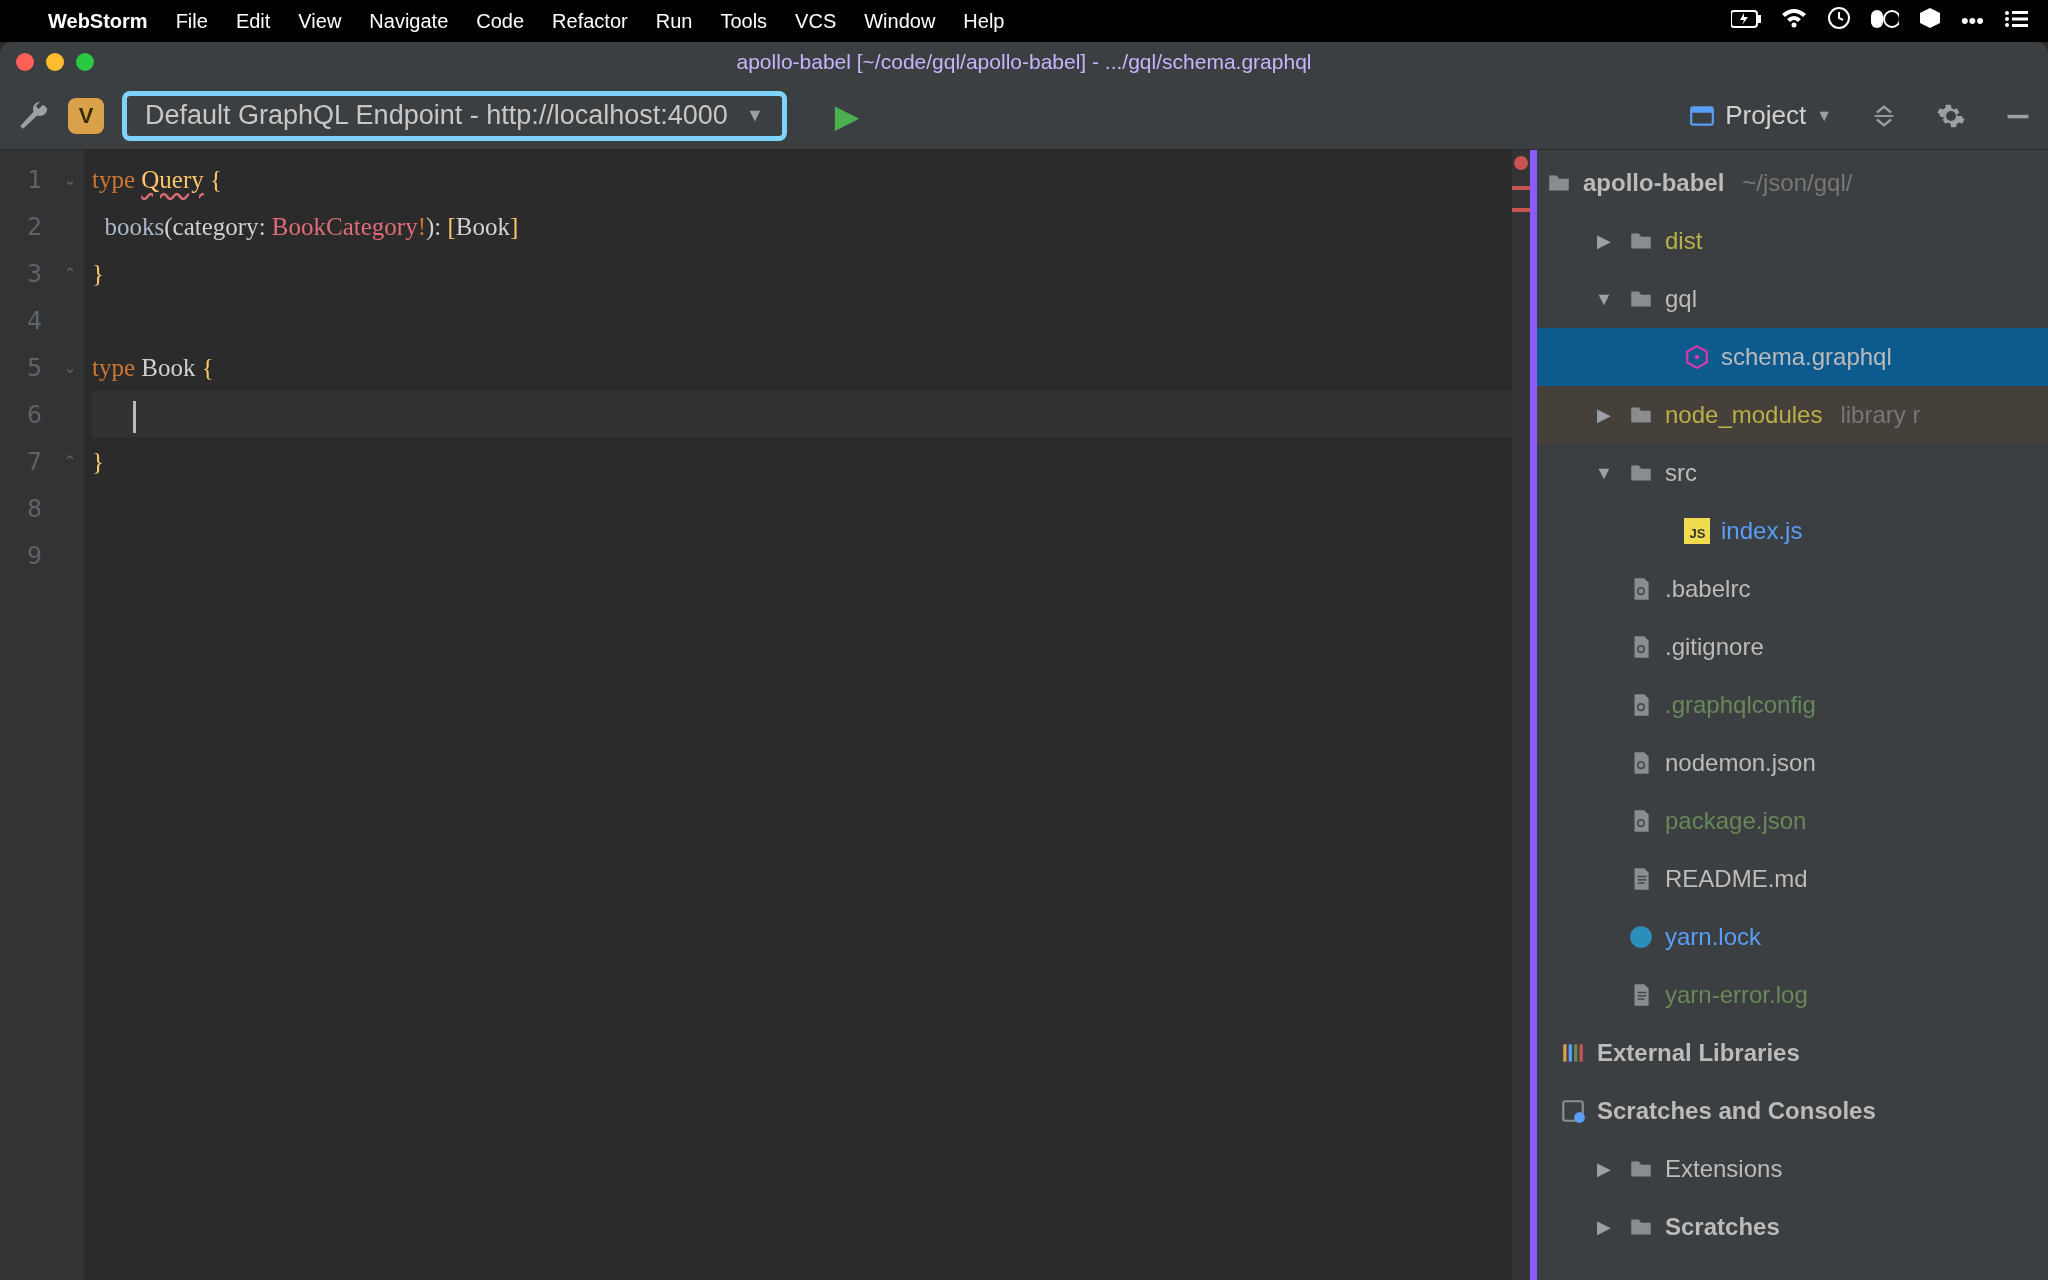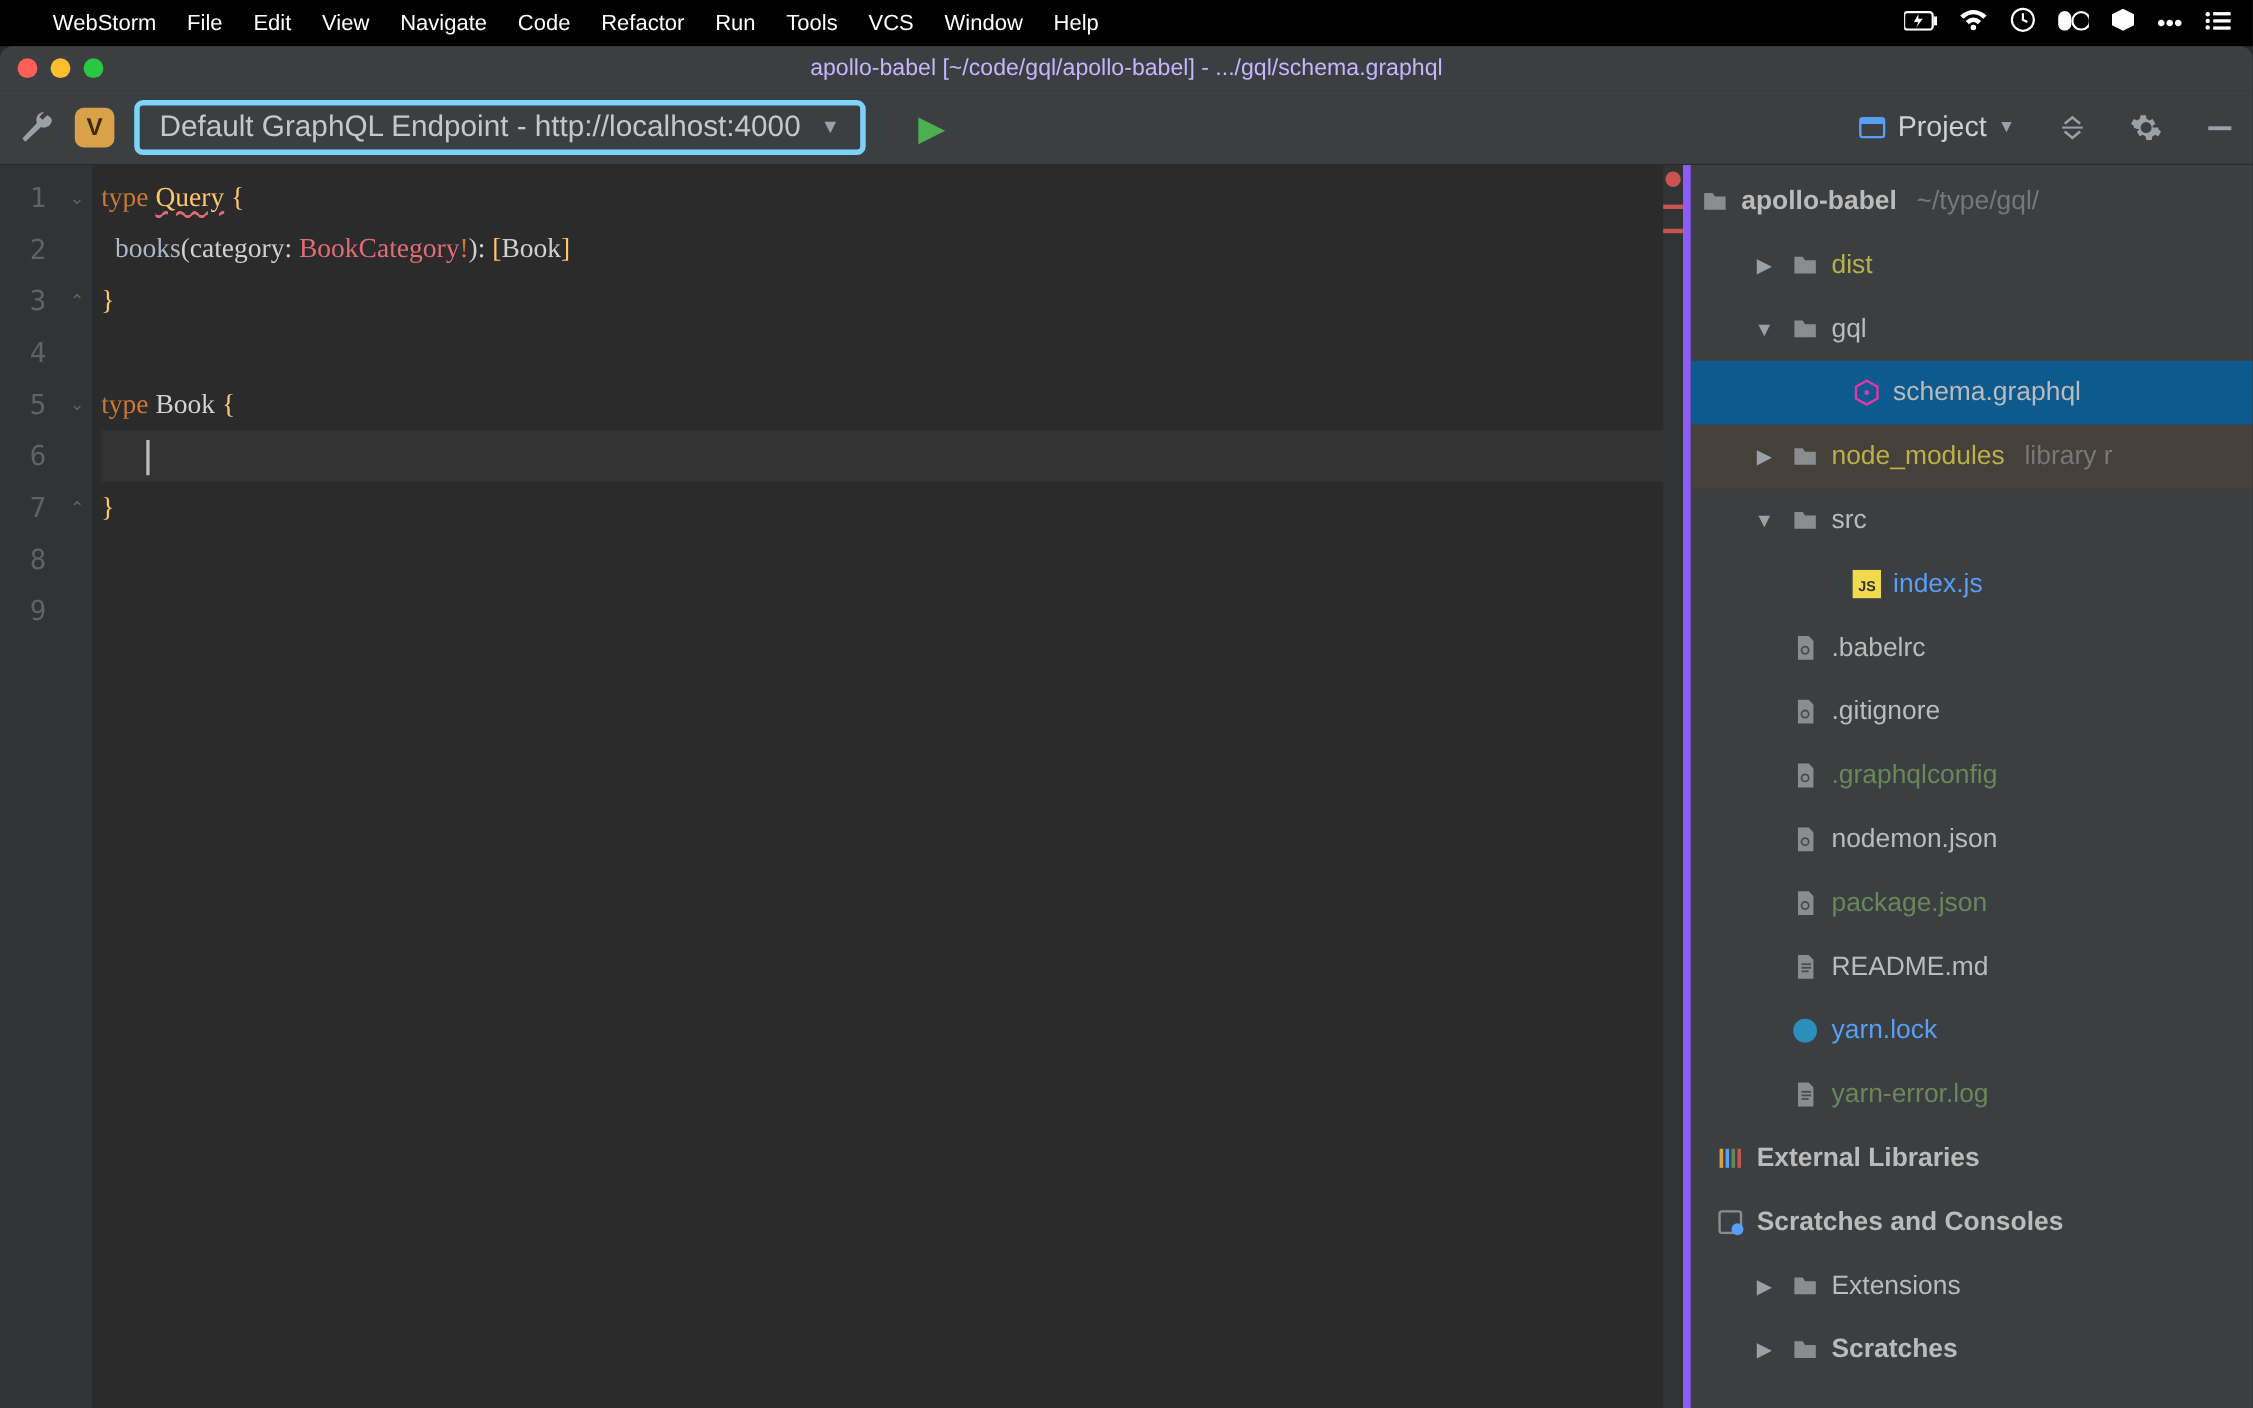--- a/index.html
+++ b/index.html
@@ -16,21 +16,21 @@
   background: #000;
   height: 42px;
   display: flex;
   align-items: center;
   padding: 0 20px;
   gap: 28px;
   color: #fff;
   font-size: 20px;
 }
 .menubar .apple { font-size: 26px; }
-.menubar .appname { font-weight: 400; }
+.menubar .appname { font-weight: 700; }
 .menubar .spacer { flex: 1; }
 .menubar .sysicons { display: flex; gap: 20px; align-items: center; font-size: 22px; }
 .menubar .sysicons svg { fill: #fff; }
 .titlebar {
   background: #3c3f41;
   height: 40px;
   border-top-left-radius: 12px;
   border-top-right-radius: 12px;
   display: flex;
   align-items: center;
@@ -263,21 +263,21 @@
 
   <div class="project">
     <div class="tree" id="tree">
         <div class="node ind0">
           <span class="icon">
             <svg class="icon-svg" viewBox="0 0 24 24">
               <path d="M3 5h7l2 3h9v11H3z" fill="#8a8d8f"></path>
             </svg>
           </span>
           <span class="label c-gray" style="font-weight: 600;">apollo-babel</span>
-          <span class="hint">~/type/gql/</span>
+          <span class="hint">~/json/gql/</span>
         </div>
         <div class="node ind1">
           <span class="arrow closed"></span>
           <span class="icon">
             <svg class="icon-svg" viewBox="0 0 24 24">
               <path d="M3 5h7l2 3h9v11H3z" fill="#8a8d8f"></path>
             </svg>
           </span>
           <span class="label c-yellow">dist</span>
         </div>

